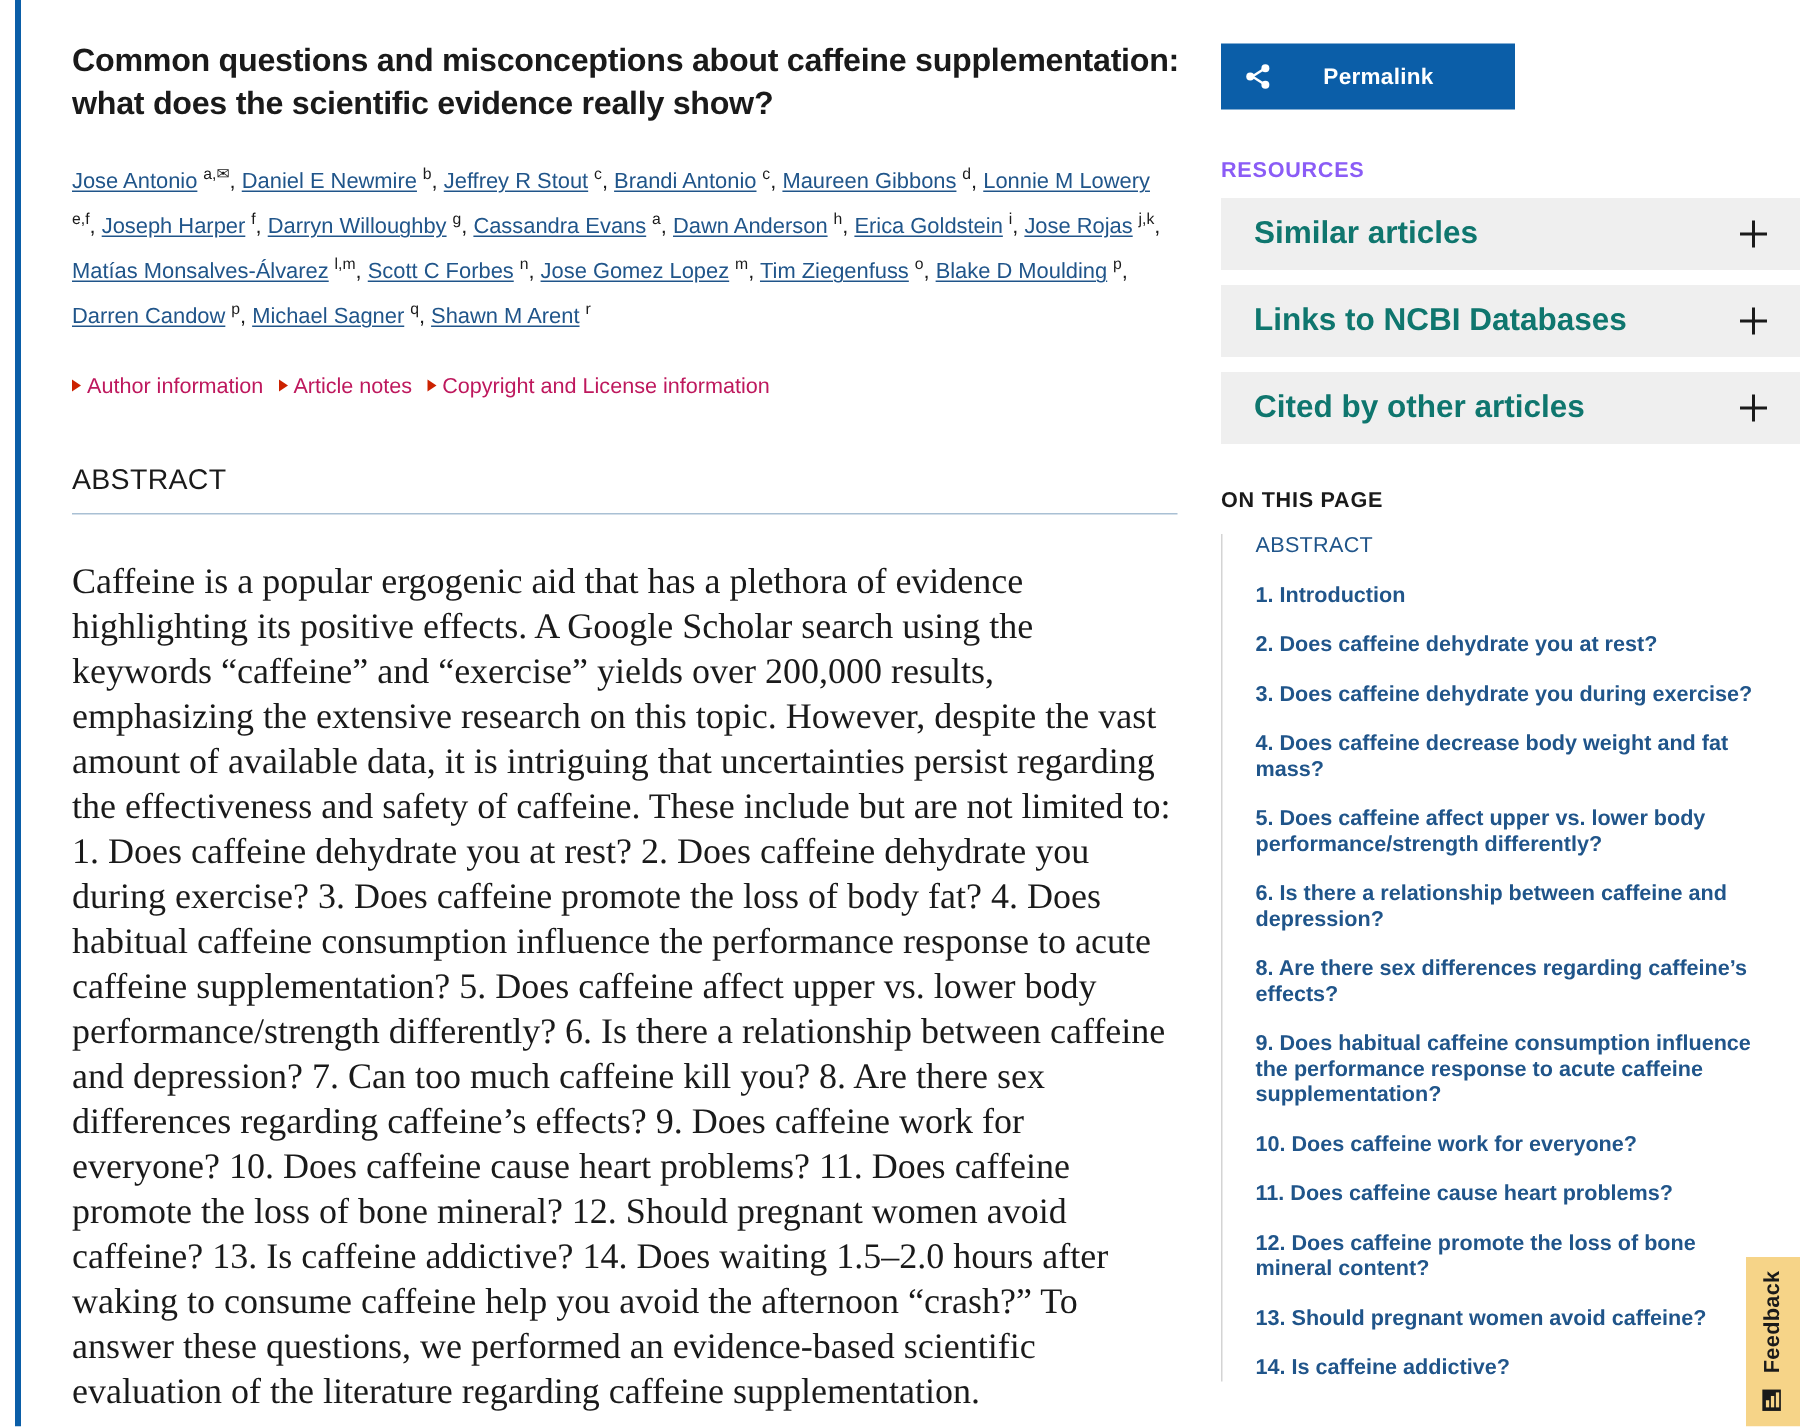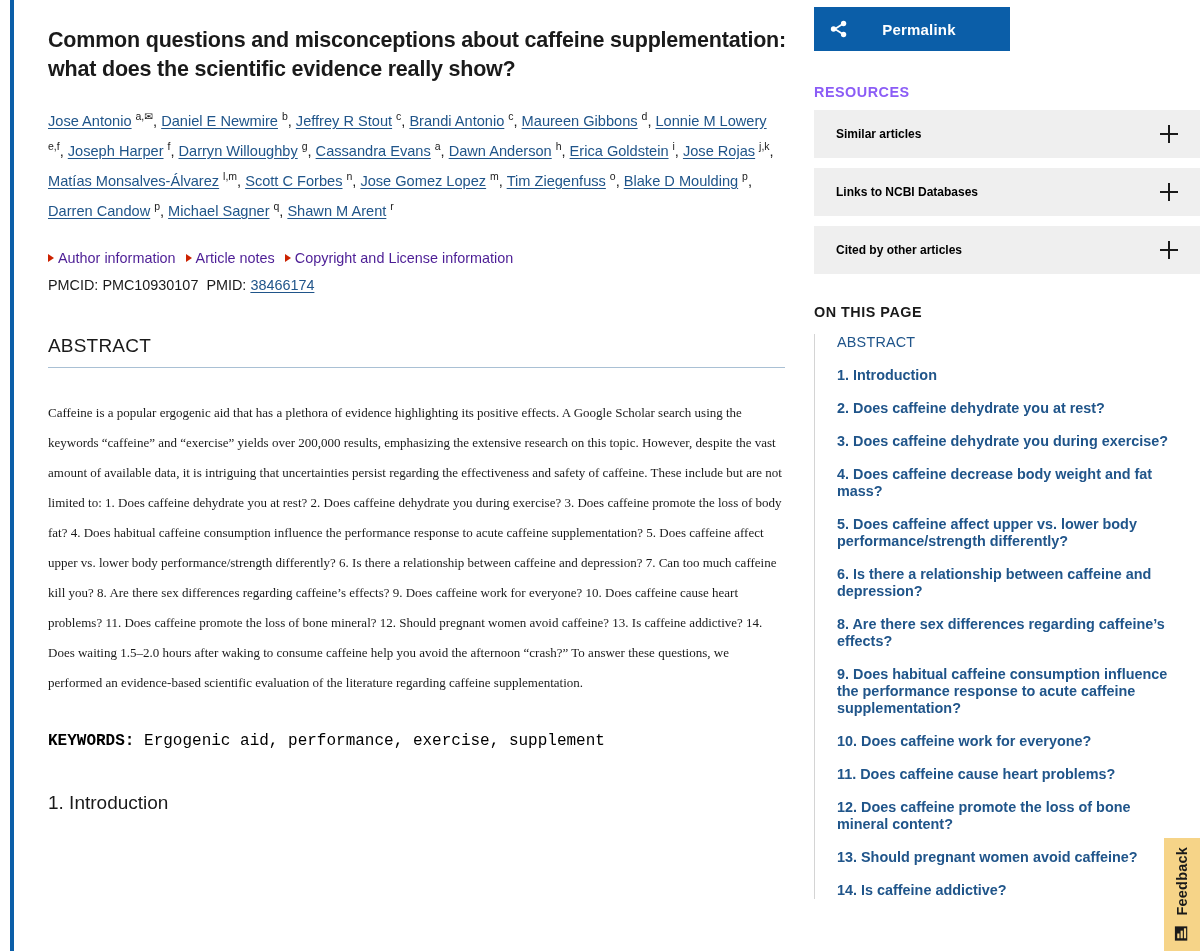--- a/index.html
+++ b/index.html
@@ -85,21 +85,21 @@
   }
   .meta-links .tri {
     display: inline-block;
     width: 0; height: 0;
     border-left: 6px solid #cc2200;
     border-top: 4.5px solid transparent;
     border-bottom: 4.5px solid transparent;
     margin-right: 4px;
     vertical-align: 1px;
   }
-  .meta-links .ml a { color: #4c1d95; text-decoration: none; }
+  .meta-links .ml a { color: #be185d; text-decoration: none; }
 
   .ids {
     margin-top: 9px;
     font-size: 14.4px;
     color: #1a1a1a;
   }
   .ids a { color: #20558a; text-decoration: underline; text-underline-offset: 2px; }
 
   .section-head {
     margin-top: 42px;
@@ -108,21 +108,21 @@
     font-weight: normal;
     color: #1a1a1a;
     letter-spacing: 0.2px;
     padding-bottom: 10px;
     border-bottom: 1px solid #a9c0d4;
     width: 737px;
   }
 
   .abstract-body {
     font-family: "Liberation Serif", serif;
-    font-size: 13px;
+    font-size: 24px;
     line-height: 30px;
     color: #1a1a1a;
     margin-top: 30px;
     width: 737px;
     text-align: left;
   }
 
   .keywords {
     font-family: Liberation Mono, monospace;
     font-size: 16px;
@@ -139,21 +139,21 @@
     font-weight: normal;
     color: #1a1a1a;
   }
 
   
   .side-col {
     position: absolute;
     left: 814px; top: 0;
     width: 386px;
     height: 951px;
-    padding-top: 7px;
+    padding-top: 29px;
     overflow: hidden;
   }
 
   .permalink-btn {
     display: flex;
     align-items: center;
     width: 196px;
     height: 44px;
     background: #0b5ea8;
     border: none;
@@ -185,23 +185,23 @@
     display: flex;
     align-items: center;
     justify-content: space-between;
     background: #efefef;
     height: 48px;
     padding: 0 22px 0 22px;
     margin-bottom: 10px;
     cursor: pointer;
   }
   .acc-label {
-    font-size: 12px;
-    font-weight: bold;
-    color: #000000;
+    font-size: 21px;
+    font-weight: bold;
+    color: #0f766e;
   }
   .acc-plus {
     position: relative;
     width: 18px; height: 18px;
     flex: 0 0 18px;
   }
   .acc-plus::before, .acc-plus::after {
     content: "";
     position: absolute;
     background: #1a1a1a;
@@ -267,26 +267,20 @@
   <div class="left-rail"></div>
 
   <div class="article-col">
 
     <h1 class="article-title">Common questions and misconceptions about caffeine supplementation: what does the scientific evidence really show?</h1>
 
     <div class="authors" id="author-list"><a href="#">Jose Antonio</a><sup> a,✉</sup><span class="sep">, </span><a href="#">Daniel E Newmire</a><sup> b</sup><span class="sep">, </span><a href="#">Jeffrey R Stout</a><sup> c</sup><span class="sep">, </span><a href="#">Brandi Antonio</a><sup> c</sup><span class="sep">, </span><a href="#">Maureen Gibbons</a><sup> d</sup><span class="sep">, </span><a href="#">Lonnie M Lowery</a><sup> e,f</sup><span class="sep">, </span><a href="#">Joseph Harper</a><sup> f</sup><span class="sep">, </span><a href="#">Darryn Willoughby</a><sup> g</sup><span class="sep">, </span><a href="#">Cassandra Evans</a><sup> a</sup><span class="sep">, </span><a href="#">Dawn Anderson</a><sup> h</sup><span class="sep">, </span><a href="#">Erica Goldstein</a><sup> i</sup><span class="sep">, </span><a href="#">Jose Rojas</a><sup> j,k</sup><span class="sep">, </span><a href="#">Matías Monsalves-Álvarez</a><sup> l,m</sup><span class="sep">, </span><a href="#">Scott C Forbes</a><sup> n</sup><span class="sep">, </span><a href="#">Jose Gomez Lopez</a><sup> m</sup><span class="sep">, </span><a href="#">Tim Ziegenfuss</a><sup> o</sup><span class="sep">, </span><a href="#">Blake D Moulding</a><sup> p</sup><span class="sep">, </span><a href="#">Darren Candow</a><sup> p</sup><span class="sep">, </span><a href="#">Michael Sagner</a><sup> q</sup><span class="sep">, </span><a href="#">Shawn M Arent</a><sup> r</sup></div>
 
     <div class="meta-links" id="meta-links"><span class="ml"><span class="tri"></span><a href="#">Author information</a></span><span class="ml"><span class="tri"></span><a href="#">Article notes</a></span><span class="ml"><span class="tri"></span><a href="#">Copyright and License information</a></span></div>
 
-    <div class="ids">
-      <span>PMCID:</span>
-      <span>PMC10930107</span>&nbsp;
-      <span>PMID:</span>
-      <a href="#">38466174</a>
-    </div>
 
     <div class="section-head">ABSTRACT</div>
 
     <div class="abstract-body">Caffeine is a popular ergogenic aid that has a plethora of evidence highlighting its positive effects. A Google Scholar search using the keywords “caffeine” and “exercise” yields over 200,000 results, emphasizing the extensive research on this topic. However, despite the vast amount of available data, it is intriguing that uncertainties persist regarding the effectiveness and safety of caffeine. These include but are not limited to: 1. Does caffeine dehydrate you at rest? 2. Does caffeine dehydrate you during exercise? 3. Does caffeine promote the loss of body fat? 4. Does habitual caffeine consumption influence the performance response to acute caffeine supplementation? 5. Does caffeine affect upper vs. lower body performance/strength differently? 6. Is there a relationship between caffeine and depression? 7. Can too much caffeine kill you? 8. Are there sex differences regarding caffeine’s effects? 9. Does caffeine work for everyone? 10. Does caffeine cause heart problems? 11. Does caffeine promote the loss of bone mineral? 12. Should pregnant women avoid caffeine? 13. Is caffeine addictive? 14. Does waiting 1.5–2.0 hours after waking to consume caffeine help you avoid the afternoon “crash?” To answer these questions, we performed an evidence-based scientific evaluation of the literature regarding caffeine supplementation.</div>
 
     <div class="keywords">
       <b>KEYWORDS:</b>
       <span>Ergogenic aid, performance, exercise, supplement</span>
     </div>
 

